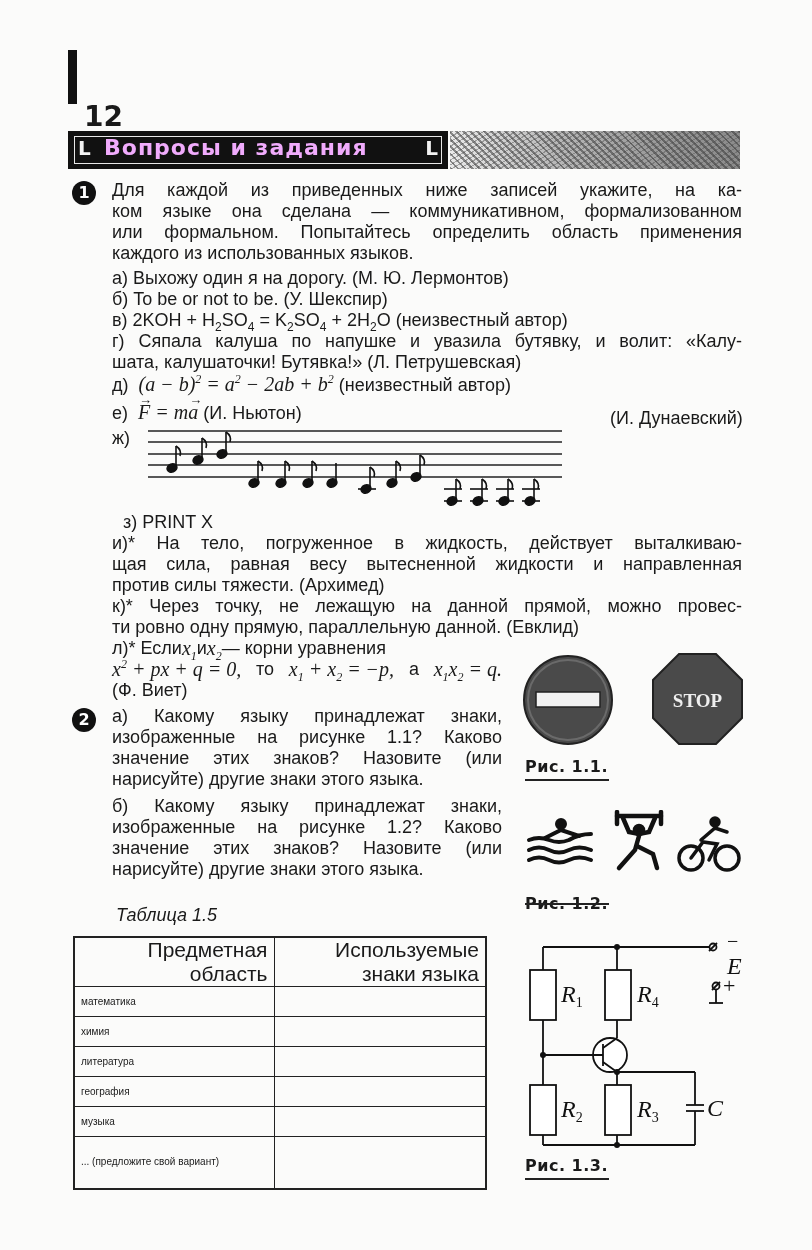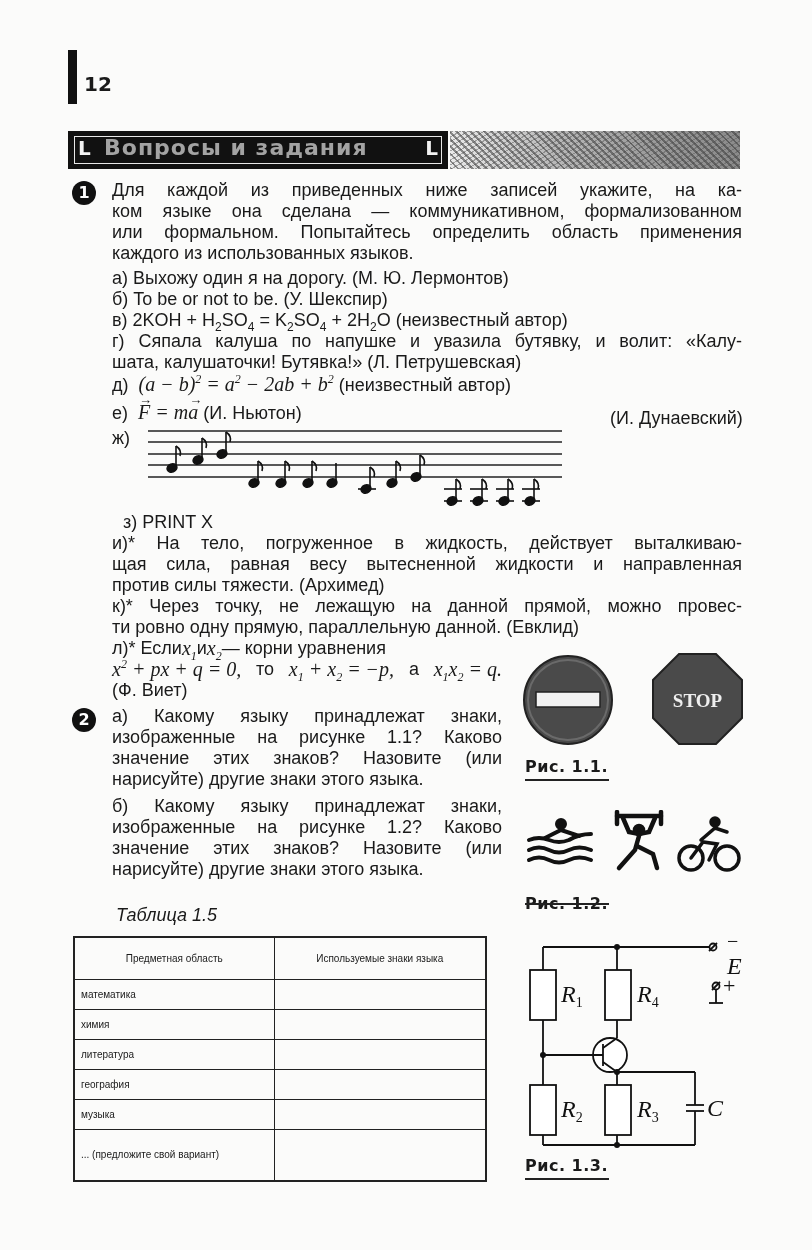--- a/index.html
+++ b/index.html
@@ -3,26 +3,26 @@
 <meta charset="utf-8">
 <style>
   * { box-sizing: border-box; margin: 0; padding: 0; }
   html, body { width: 812px; height: 1250px; background: #fbfbfa; overflow: hidden; }
   body { position: relative; font-family: "Liberation Sans", sans-serif; color: #1a1a1a; }
 
   .abs { position: absolute; }
 
   
   .page-bar { left: 68px; top: 50px; width: 9px; height: 54px; background: #111; }
-  .page-num { left: 84px; top: 72px; font-size: 20px; font-weight: bold; font-family: "DejaVu Sans", sans-serif; }
+  .page-num { left: 84px; top: 100px; font-size: 28px; font-weight: bold; font-family: "DejaVu Sans", sans-serif; }
 
   
   .banner { left: 68px; top: 131px; width: 380px; height: 38px; background: #111; }
   .banner-frame { position: absolute; left: 6px; top: 5px; right: 6px; bottom: 5px; border: 1.5px solid #e8e8e8; border-top: 1.5px solid #e8e8e8; }
-  .banner-text { position: absolute; left: 36px; top: 4px; color: #a3a3a3; font-family: "DejaVu Sans", sans-serif; font-weight: bold; font-size: 22px; letter-spacing: 1px; }
+  .banner-text { position: absolute; left: 36px; top: 4px; color: #f0abfc; font-family: "DejaVu Sans", sans-serif; font-weight: bold; font-size: 22px; letter-spacing: 1px; }
   .banner-bracket-l, .banner-bracket-r { position: absolute; color: #f2f2f2; font-weight: bold; font-size: 20px; top: 5px; font-family: "DejaVu Sans", sans-serif; }
   .banner-bracket-l { left: 10px; }
   .banner-bracket-r { right: 10px; }
   .banner-texture { left: 450px; top: 131px; width: 290px; height: 38px;
     background:
       repeating-linear-gradient(45deg, rgba(60,60,60,0.55) 0 2px, rgba(255,255,255,0) 2px 5px),
       repeating-linear-gradient(-30deg, rgba(90,90,90,0.5) 0 1px, rgba(255,255,255,0) 1px 4px),
       linear-gradient(90deg, #e9e9e9 0%, #b9b9b9 35%, #9a9a9a 70%, #8a8a8a 100%);
   }
 
@@ -36,21 +36,21 @@
   sub, sup { font-size: 12px; line-height: 0; }
   .it { font-style: italic; font-family: Liberation Serif, serif; font-size: 20px; }
 
   
   .caption { font-weight: bold; font-size: 16px; font-family: "DejaVu Sans", sans-serif; letter-spacing: 0.5px; }
   .caption-rule { height: 2px; background: #222; }
 
   
   .tbl { left: 73px; top: 936px; width: 414px; border-collapse: collapse; border: 2px solid #222; }
   .tbl td, .tbl th { border: 1.6px solid #222; font-family: "Liberation Sans", sans-serif; font-size: 10px; font-weight: normal; padding: 0 6px; text-align: left; vertical-align: middle; transform-origin: left; }
-  .tbl th { height: 42px; text-align: center; font-size: 10px; }
+  .tbl th { height: 42px; text-align: right; font-size: 21px; }
   .tbl td { height: 30px; }
   .tbl td.c1 { width: 200px; }
   .tbl tr.last td { height: 52px; line-height: 18px; }
   .table-title { left: 116px; top: 905px; font-style: italic; font-size: 18px; }
 </style>
 </head>
 <body>
 
 <div class="abs page-bar"></div>
 <div class="abs page-num">12</div>

